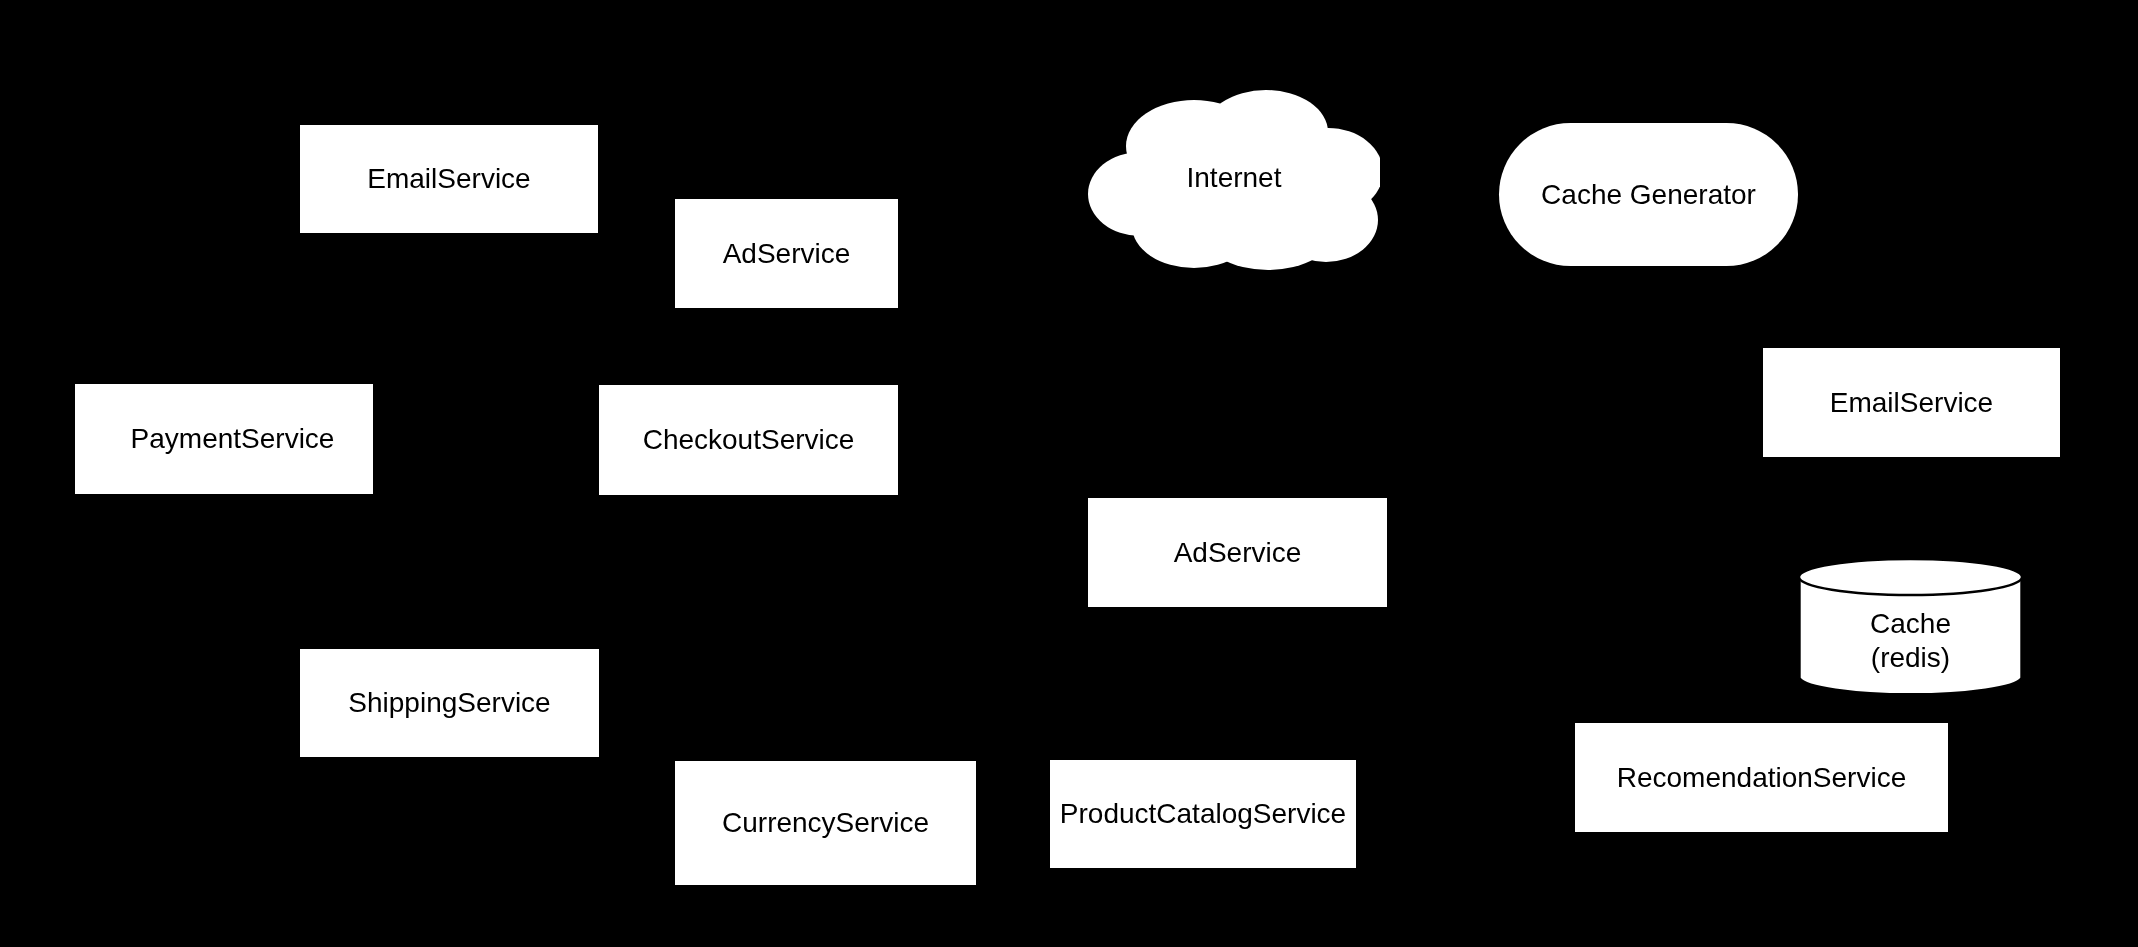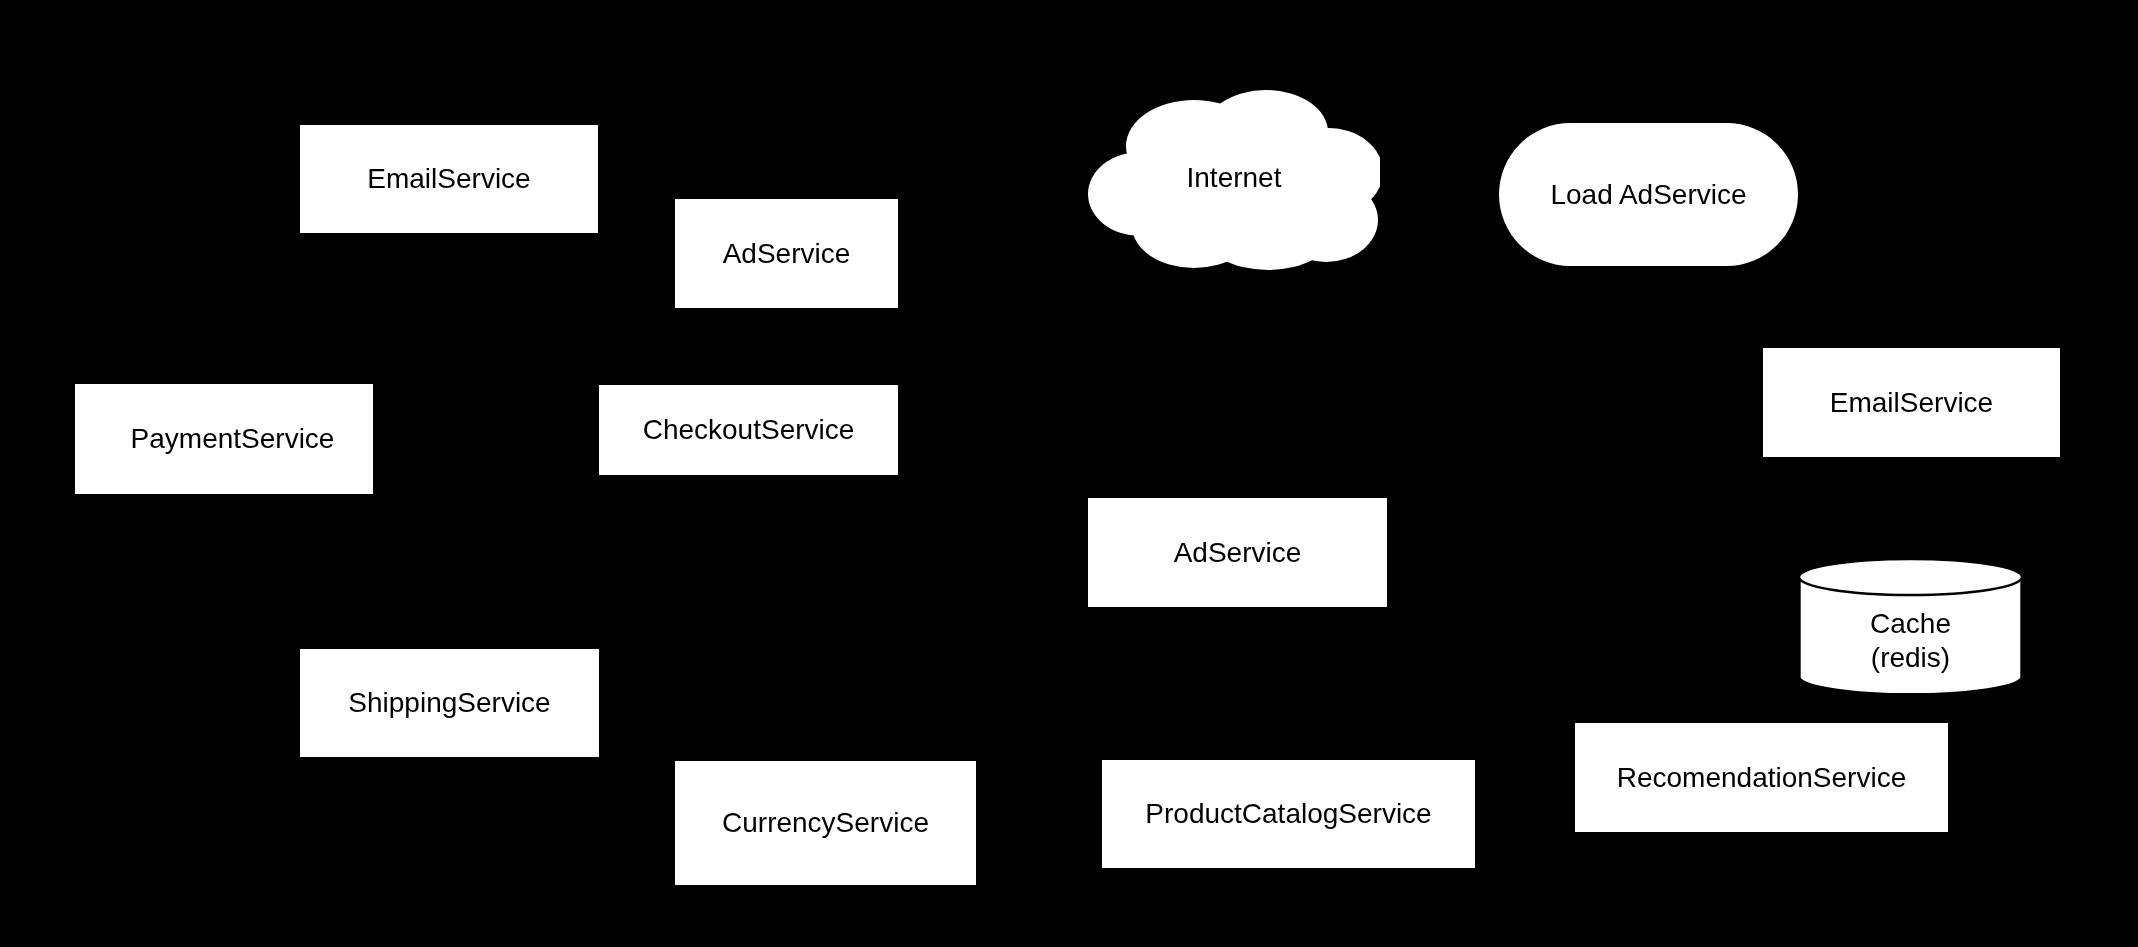--- a/index.html
+++ b/index.html
@@ -80,28 +80,28 @@
         <ellipse cx="106" cy="140" rx="62" ry="42"></ellipse>
         <ellipse cx="180" cy="146" rx="66" ry="38"></ellipse>
         <ellipse cx="238" cy="134" rx="52" ry="42"></ellipse>
         <rect x="40" y="60" width="210" height="88"></rect>
       </g>
     </svg>
     <span class="node-label">Internet</span>
   </div>
 
   <div class="node rounded" style="left:1499px; top:123px; width:299px; height:143px;">
-    <span class="node-label">Load AdService</span>
+    <span class="node-label">Cache Generator</span>
   </div>
 
   <div class="node rect" style="left:75px; top:384px; width:298px; height:110px;padding-left:17px;">
     <span class="node-label">PaymentService</span>
   </div>
 
-  <div class="node rect" style="left:599px; top:385px; width:299px; height:90px;">
+  <div class="node rect" style="left:599px; top:385px; width:299px; height:110px;">
     <span class="node-label">CheckoutService</span>
   </div>
 
   <div class="node rect" style="left:1763px; top:348px; width:297px; height:109px;">
     <span class="node-label">EmailService</span>
   </div>
 
   <div class="node rect" style="left:1088px; top:498px; width:299px; height:109px;">
     <span class="node-label">AdService</span>
   </div>
@@ -120,17 +120,17 @@
   </div>
 
   <div class="node rect" style="left:1575px; top:723px; width:373px; height:109px;justify-content:flex-end;">
     <span class="node-label">RecomendationService</span>
   </div>
 
   <div class="node rect" style="left:675px; top:761px; width:301px; height:124px;">
     <span class="node-label">CurrencyService</span>
   </div>
 
-  <div class="node rect" style="left:1102px; top:760px; width:373px; height:108px;">
+  <div class="node rect" style="left:1050px; top:760px; width:306px; height:108px;">
     <span class="node-label">ProductCatalogService</span>
   </div>
 
 </div>
 
 </body></html>

